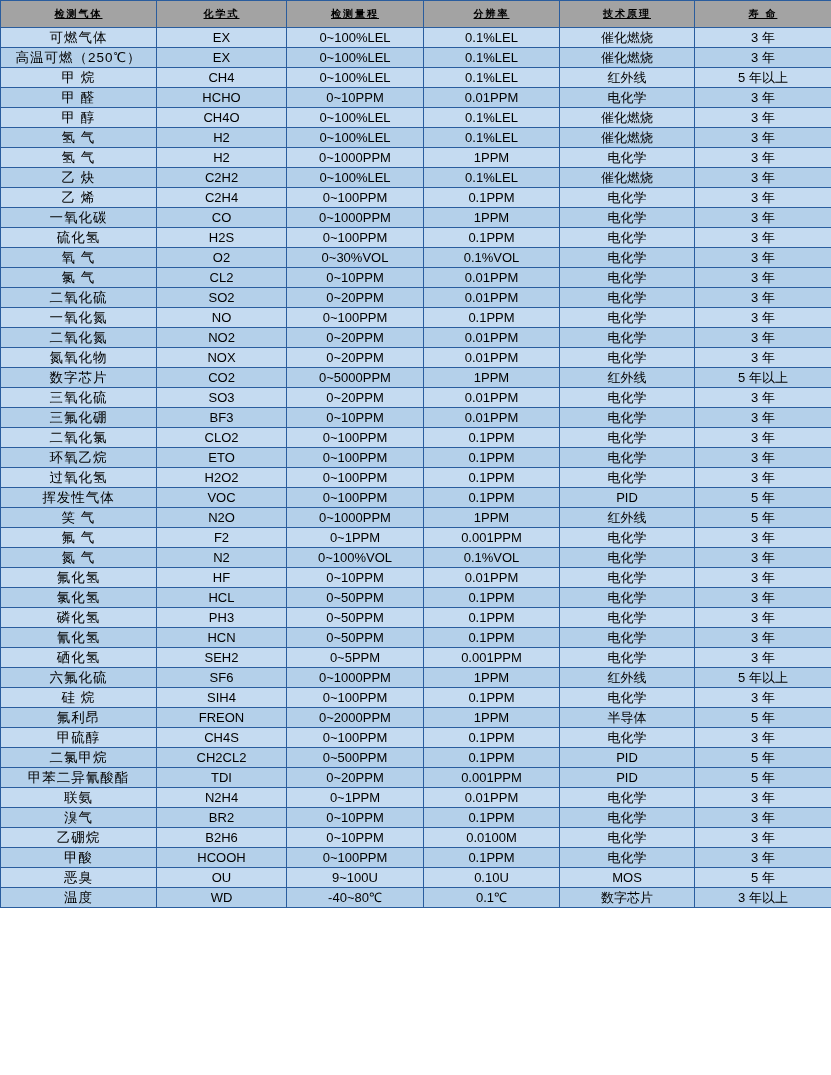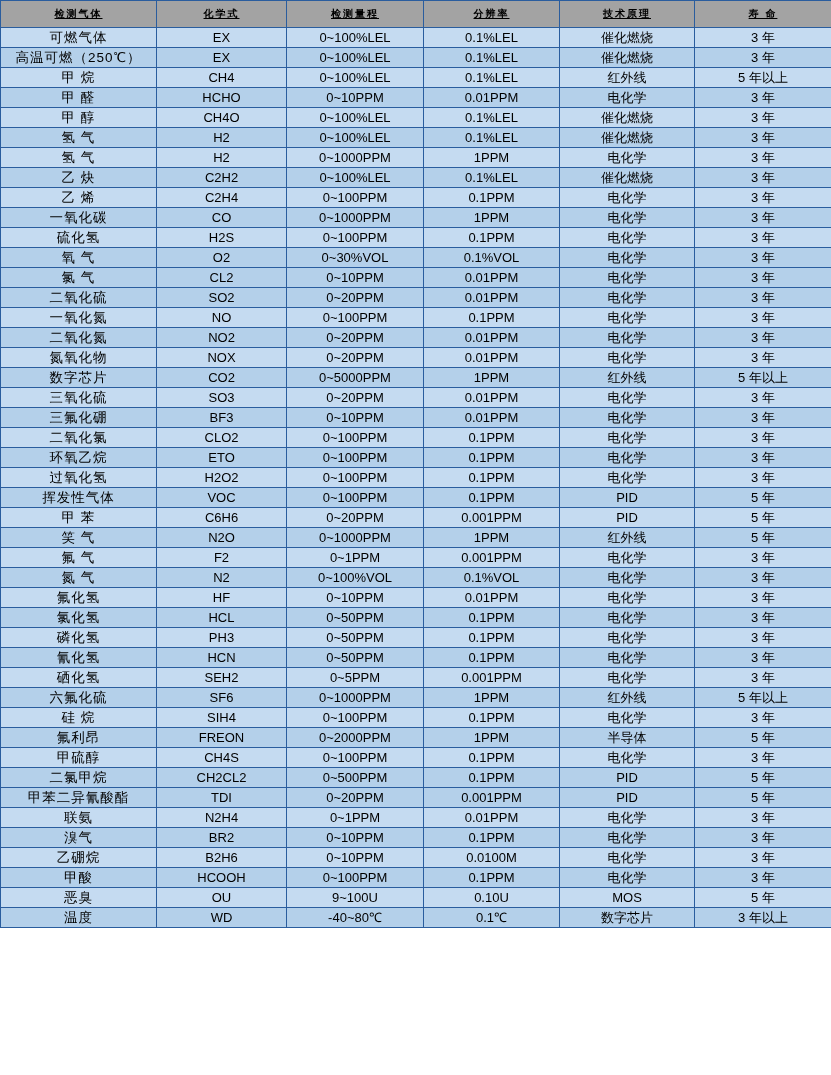--- a/index.html
+++ b/index.html
@@ -268,28 +268,20 @@
         <td>3 年</td>
       </tr>
       <tr class="even">
         <td class="name">挥发性气体</td>
         <td>VOC</td>
         <td>0~100PPM</td>
         <td>0.1PPM</td>
         <td>PID</td>
         <td>5 年</td>
       </tr>
-      <tr class="odd">
-        <td class="name">甲 苯</td>
-        <td>C6H6</td>
-        <td>0~20PPM</td>
-        <td>0.001PPM</td>
-        <td>PID</td>
-        <td>5 年</td>
-      </tr>
       <tr class="even">
         <td class="name">笑 气</td>
         <td>N2O</td>
         <td>0~1000PPM</td>
         <td>1PPM</td>
         <td>红外线</td>
         <td>5 年</td>
       </tr>
       <tr class="odd">
         <td class="name">氟 气</td>

